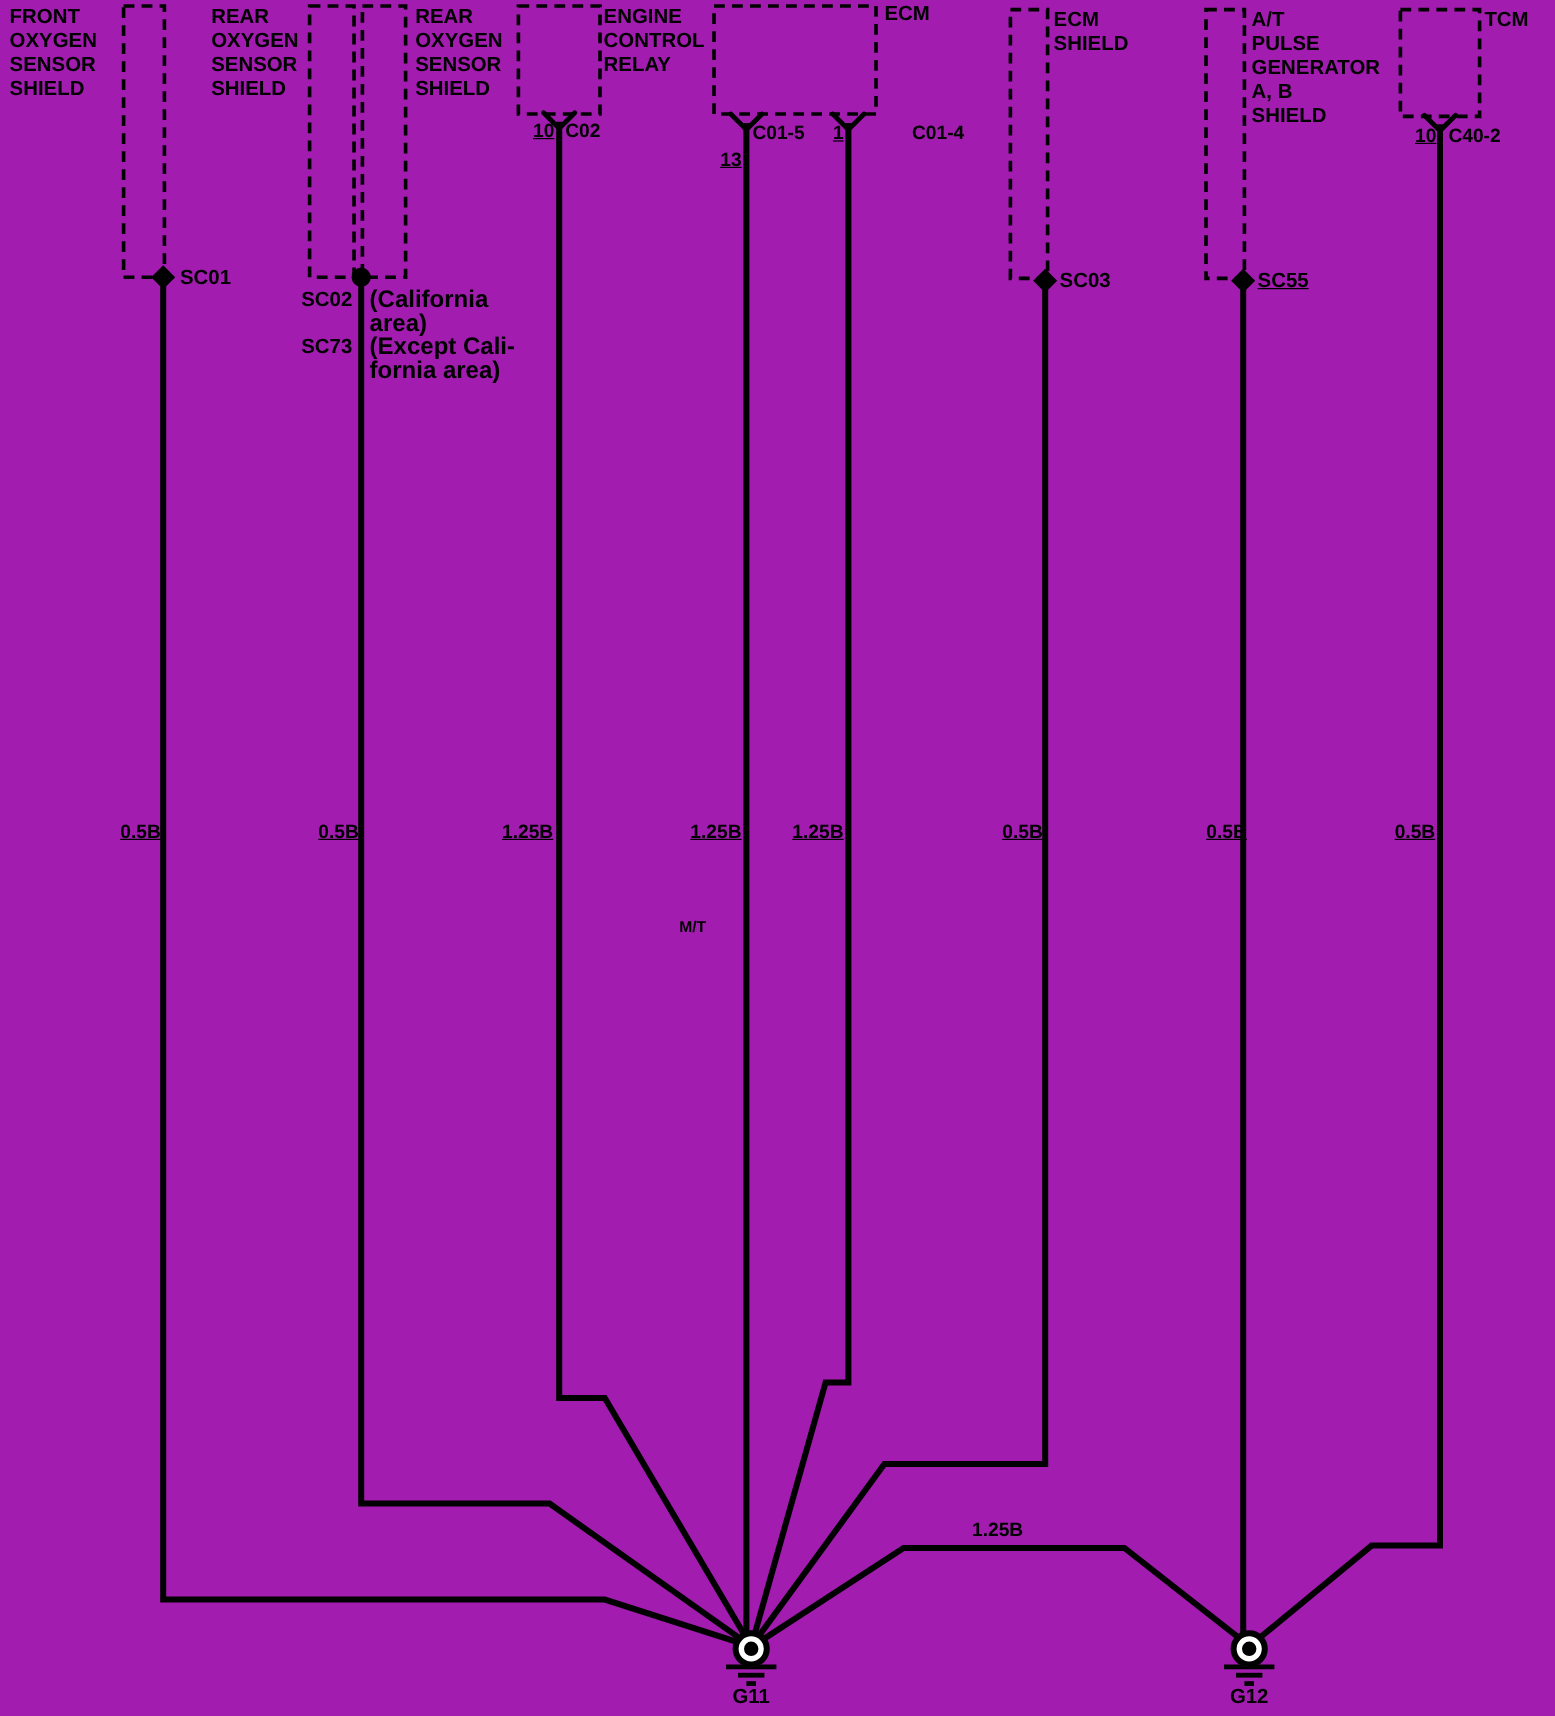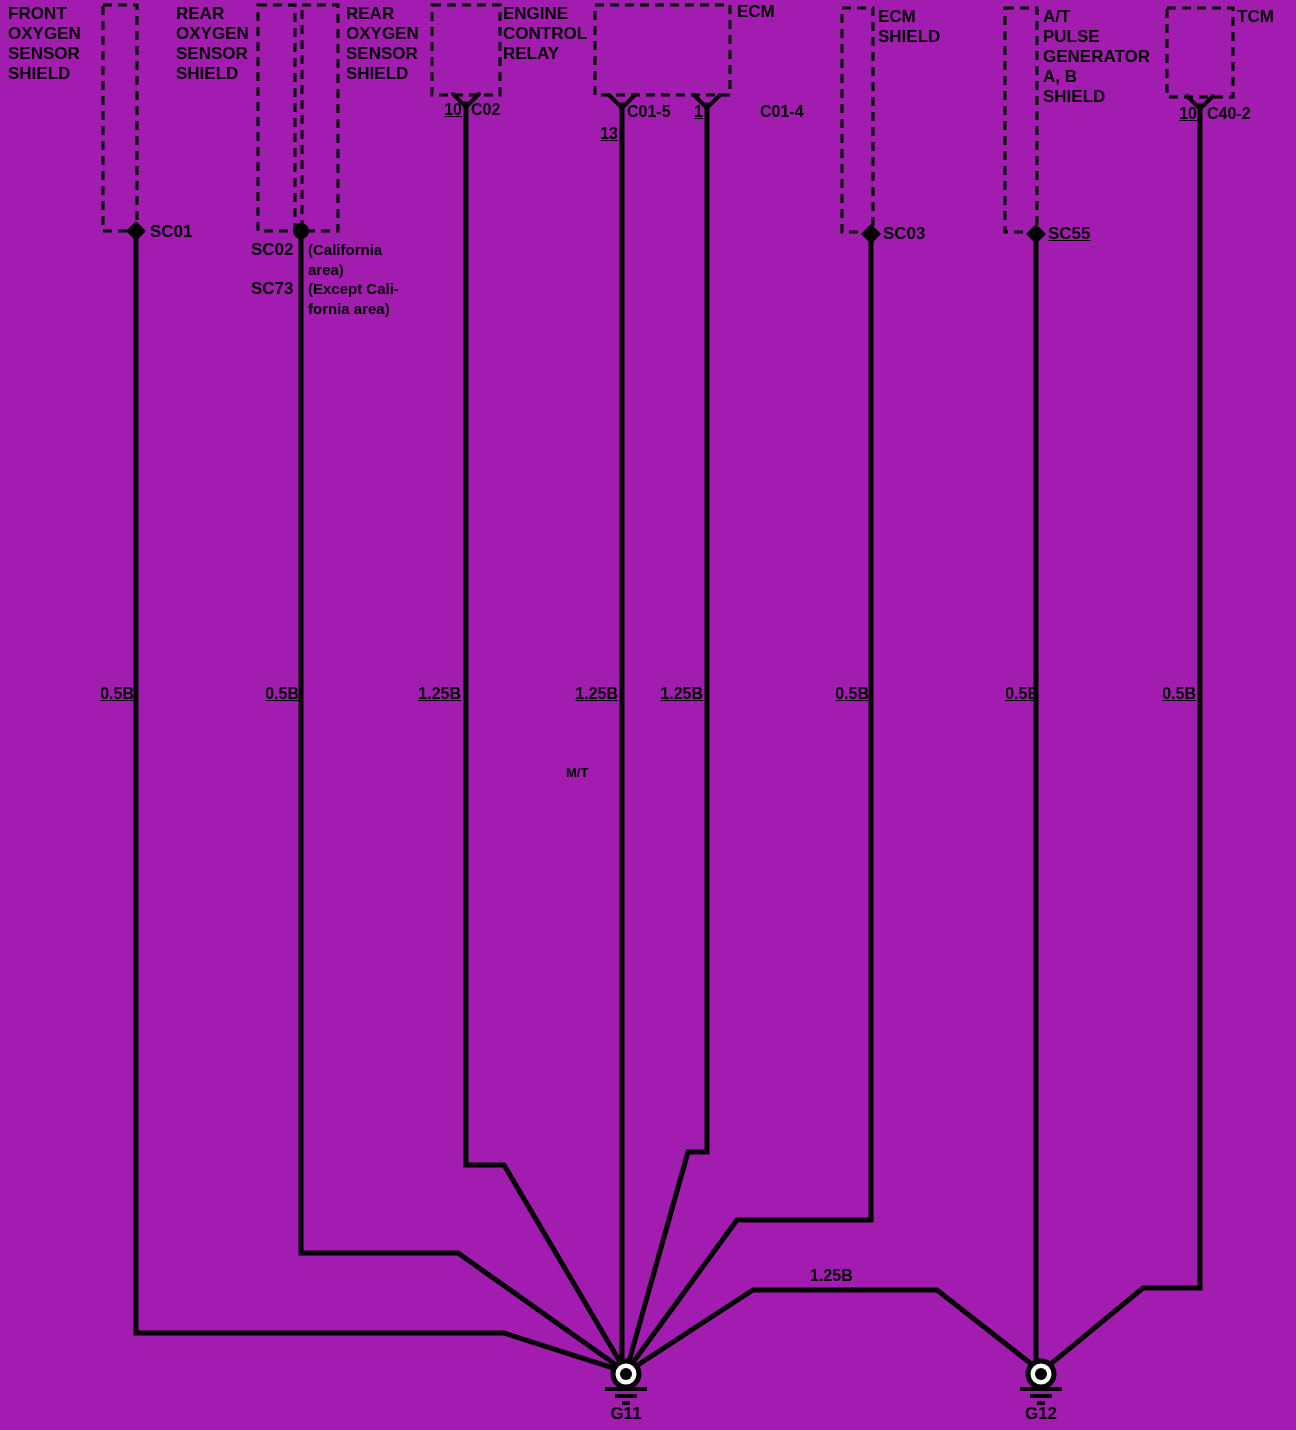--- a/index.html
+++ b/index.html
@@ -16,21 +16,21 @@
     position:absolute;
     font-family:"Liberation Sans", sans-serif;
     font-weight:bold;
     color:#000;
     white-space:pre;
     font-size:17px;
     line-height:20px;
     letter-spacing:0px;
   }
   .t.small{font-size:16px;line-height:19px;}
-  .t.note{font-size:15px;line-height:20px;}
+  .t.note{font-size:20px;line-height:20px;}
   .t.right{text-align:right;text-decoration:underline;}
   .t.center{text-align:center;}
   .t.big{font-size:13px;}
 </style>
 </head>
 <body>
 
 <div class="canvas">
 
   <svg width="1296" height="1430" viewBox="0 0 1296 1430">

